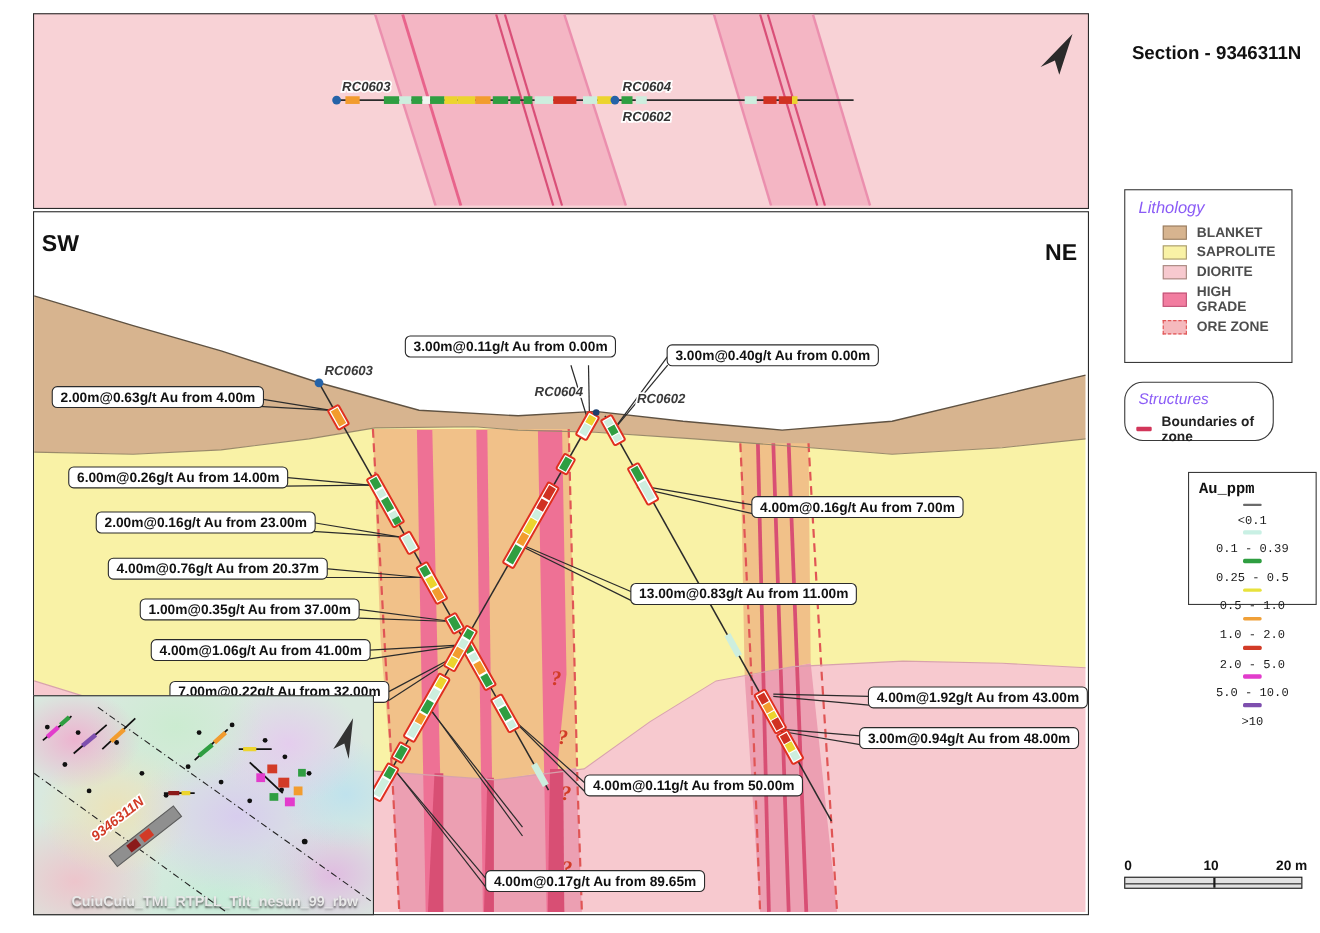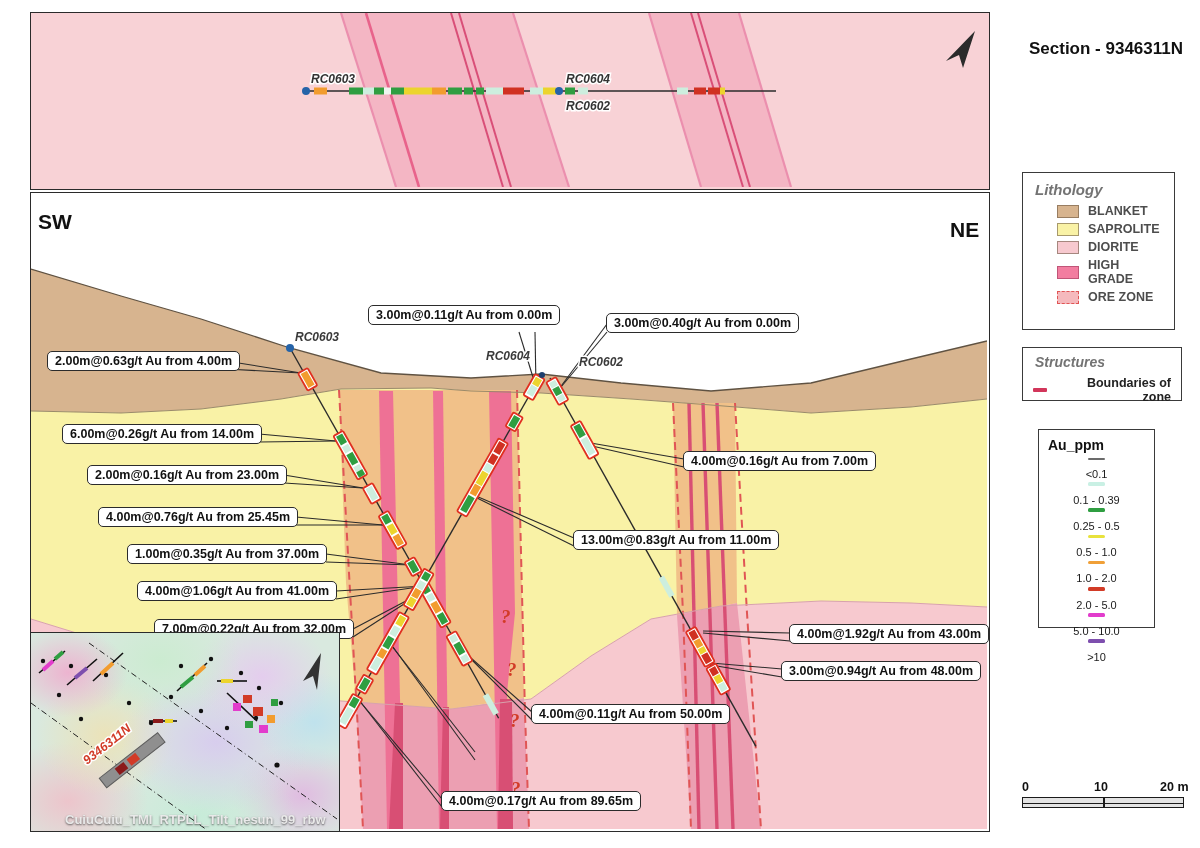--- a/index.html
+++ b/index.html
@@ -24,31 +24,31 @@
           radial-gradient(80px 60px at 12% 85%,rgba(240,190,200,.85),transparent),
           radial-gradient(95px 60px at 55% 92%,rgba(195,236,215,.8),transparent),
           radial-gradient(70px 50px at 88% 82%,rgba(225,180,225,.85),transparent);}
   #inset .caption{position:absolute;left:34px;bottom:4px;font-size:13px;font-weight:bold;
          color:#e9e9e9;text-shadow:0 1px 2px rgba(60,60,60,.8);z-index:3;}
   .side-title{position:absolute;left:1012px;top:36px;width:188px;text-align:center;
          font-size:17px;font-weight:bold;color:#111;line-height:1.5;}
   .legend-box{position:absolute;border:1.7px solid #3a3a3a;background:#fff;
          box-sizing:border-box;padding:8px 10px;}
   #litho-box{left:1022px;top:172px;width:153px;height:158px;}
-  #struct-box{left:1022px;top:347px;width:160px;height:54px;padding:6px 10px;}
-  #au-box{left:1038px;top:429px;width:117px;height:199px;padding:7px 9px;}
-  .legend-title{font-size:15px;font-weight:bold;font-style:italic;color:#737373;margin:0 0 6px 2px;}
+  #struct-box{left:1022px;top:347px;width:136px;height:54px;padding:6px 10px;border-radius:17px;}
+  #au-box{left:1080px;top:429px;width:117px;height:121px;padding:7px 9px;font-family:Liberation Mono, monospace;}
+  .legend-title{font-size:15px;font-weight:normal;font-style:italic;color:#8b5cf6;margin:0 0 6px 2px;}
   .lrow{display:flex;align-items:center;gap:9px;margin:4px 0;padding-left:24px;}
   .lswatch{width:22px;height:13px;border:1.2px solid rgba(100,80,60,.55);box-sizing:border-box;flex:0 0 auto;}
   .lswatch.hg{border-color:#c05578;}
   .lswatch.ore{border:1.6px dashed #e05555;}
   .llabel{font-size:12.5px;font-weight:bold;color:#4d4d4d;}
   .srow{display:flex;align-items:center;gap:9px;margin-top:6px;}
   .sdash{width:14px;height:3.5px;border-radius:1px;flex:0 0 auto;}
-  .slabel{font-size:12.5px;font-weight:bold;color:#222;text-align:right;}
+  .slabel{font-size:12.5px;font-weight:bold;color:#222;}
   .au-title{font-size:14px;font-weight:bold;color:#111;margin:0 0 5px 0;}
   .arow{display:flex;align-items:center;gap:8px;margin:2.6px 0;flex-direction:column;}
   .aswatch{width:17px;height:3.6px;border-radius:1.5px;flex:0 0 auto;}
   .aswatch.thin{height:1.6px;}
   .alabel{font-size:11px;color:#1a1a1a;}
   #scalebar{position:absolute;left:1022px;top:780px;width:170px;}
   #scalebar .ticks{position:relative;height:15px;font-size:12.5px;font-weight:bold;color:#111;}
   #scalebar .t0{position:absolute;left:0;}
   #scalebar .t1{position:absolute;left:72px;}
   #scalebar .t2{position:absolute;left:138px;}
@@ -309,21 +309,21 @@
   </div>
 
   <div class="dirlabel" style="left:38px;top:210px">SW</div>
   <div class="dirlabel" style="left:950px;top:218px">NE</div>
 
   <div class="co" style="left:47px;top:351px">2.00m@0.63g/t Au from 4.00m</div>
   <div class="co" style="left:368px;top:305px">3.00m@0.11g/t Au from 0.00m</div>
   <div class="co" style="left:606px;top:313px">3.00m@0.40g/t Au from 0.00m</div>
   <div class="co" style="left:62px;top:424px">6.00m@0.26g/t Au from 14.00m</div>
   <div class="co" style="left:87px;top:465px">2.00m@0.16g/t Au from 23.00m</div>
-  <div class="co" style="left:98px;top:507px">4.00m@0.76g/t Au from 25.45m</div>
+  <div class="co" style="left:98px;top:507px">4.00m@0.76g/t Au from 20.37m</div>
   <div class="co" style="left:127px;top:544px">1.00m@0.35g/t Au from 37.00m</div>
   <div class="co" style="left:137px;top:581px">4.00m@1.06g/t Au from 41.00m</div>
   <div class="co" style="left:154px;top:619px">7.00m@0.22g/t Au from 32.00m</div>
   <div class="co" style="left:683px;top:451px">4.00m@0.16g/t Au from 7.00m</div>
   <div class="co" style="left:573px;top:530px">13.00m@0.83g/t Au from 11.00m</div>
   <div class="co" style="left:789px;top:624px">4.00m@1.92g/t Au from 43.00m</div>
   <div class="co" style="left:781px;top:661px">3.00m@0.94g/t Au from 48.00m</div>
   <div class="co" style="left:531px;top:704px">4.00m@0.11g/t Au from 50.00m</div>
   <div class="co" style="left:441px;top:791px">4.00m@0.17g/t Au from 89.65m</div>
 

